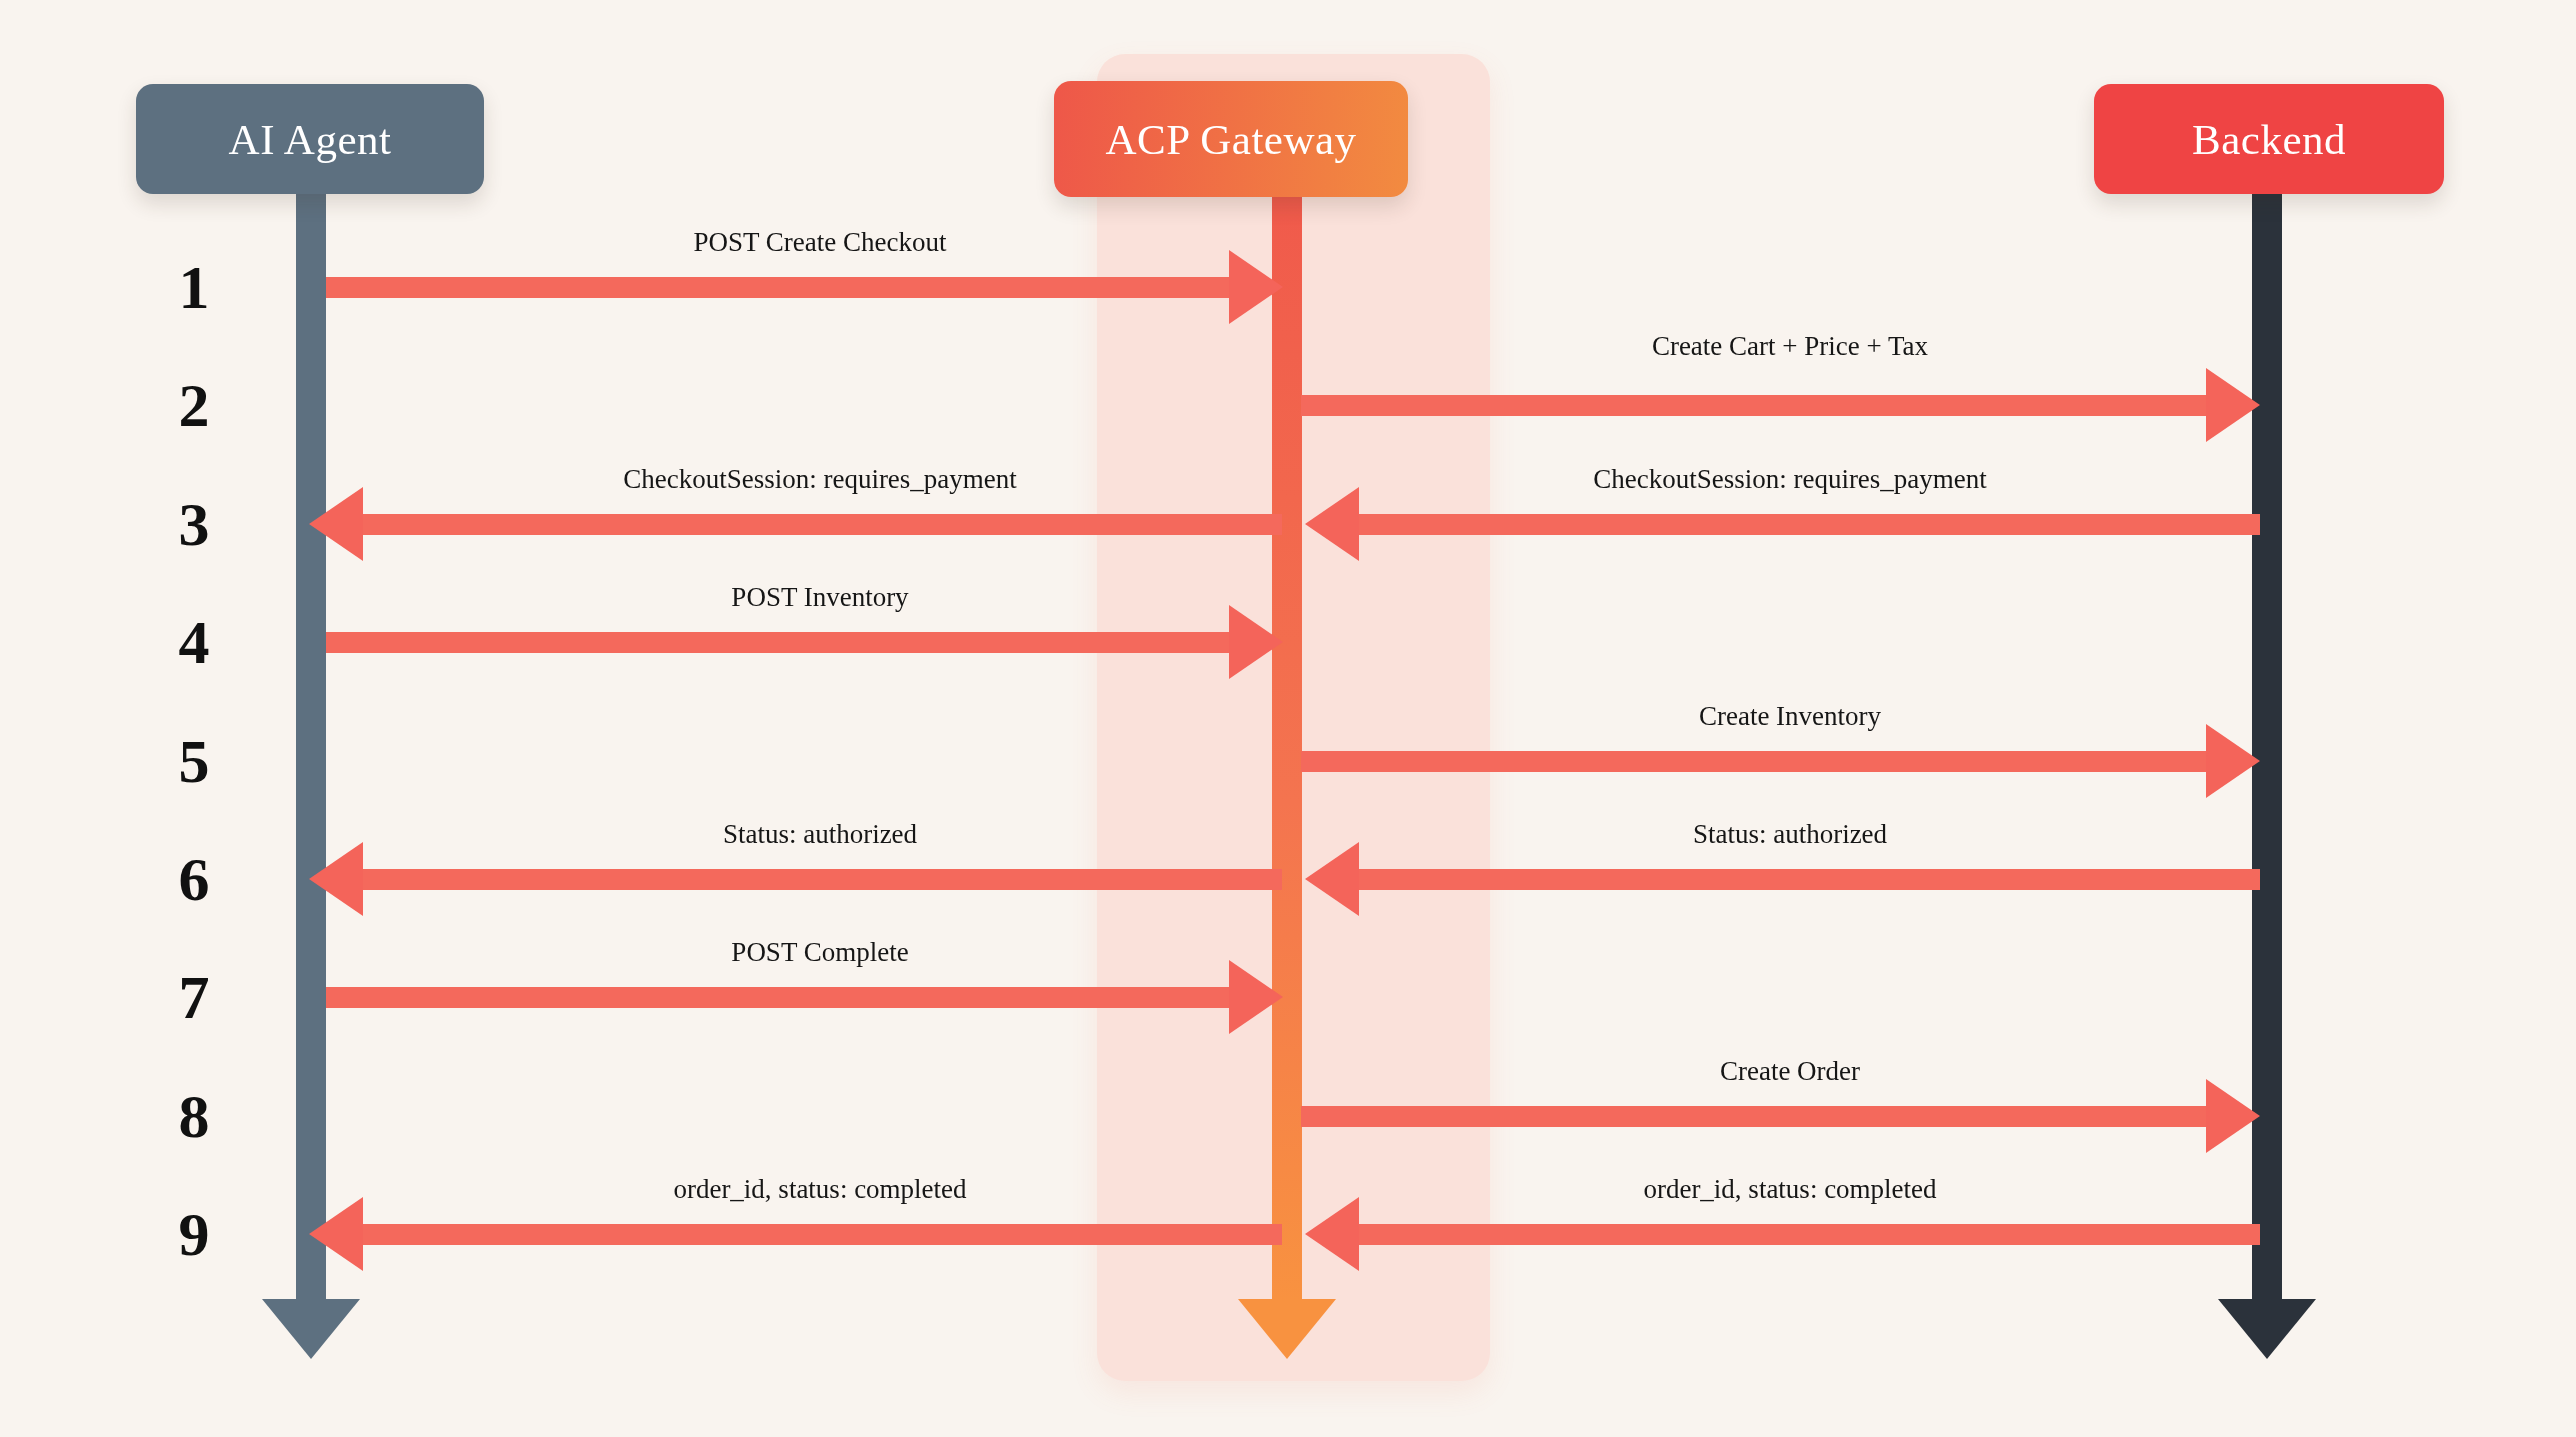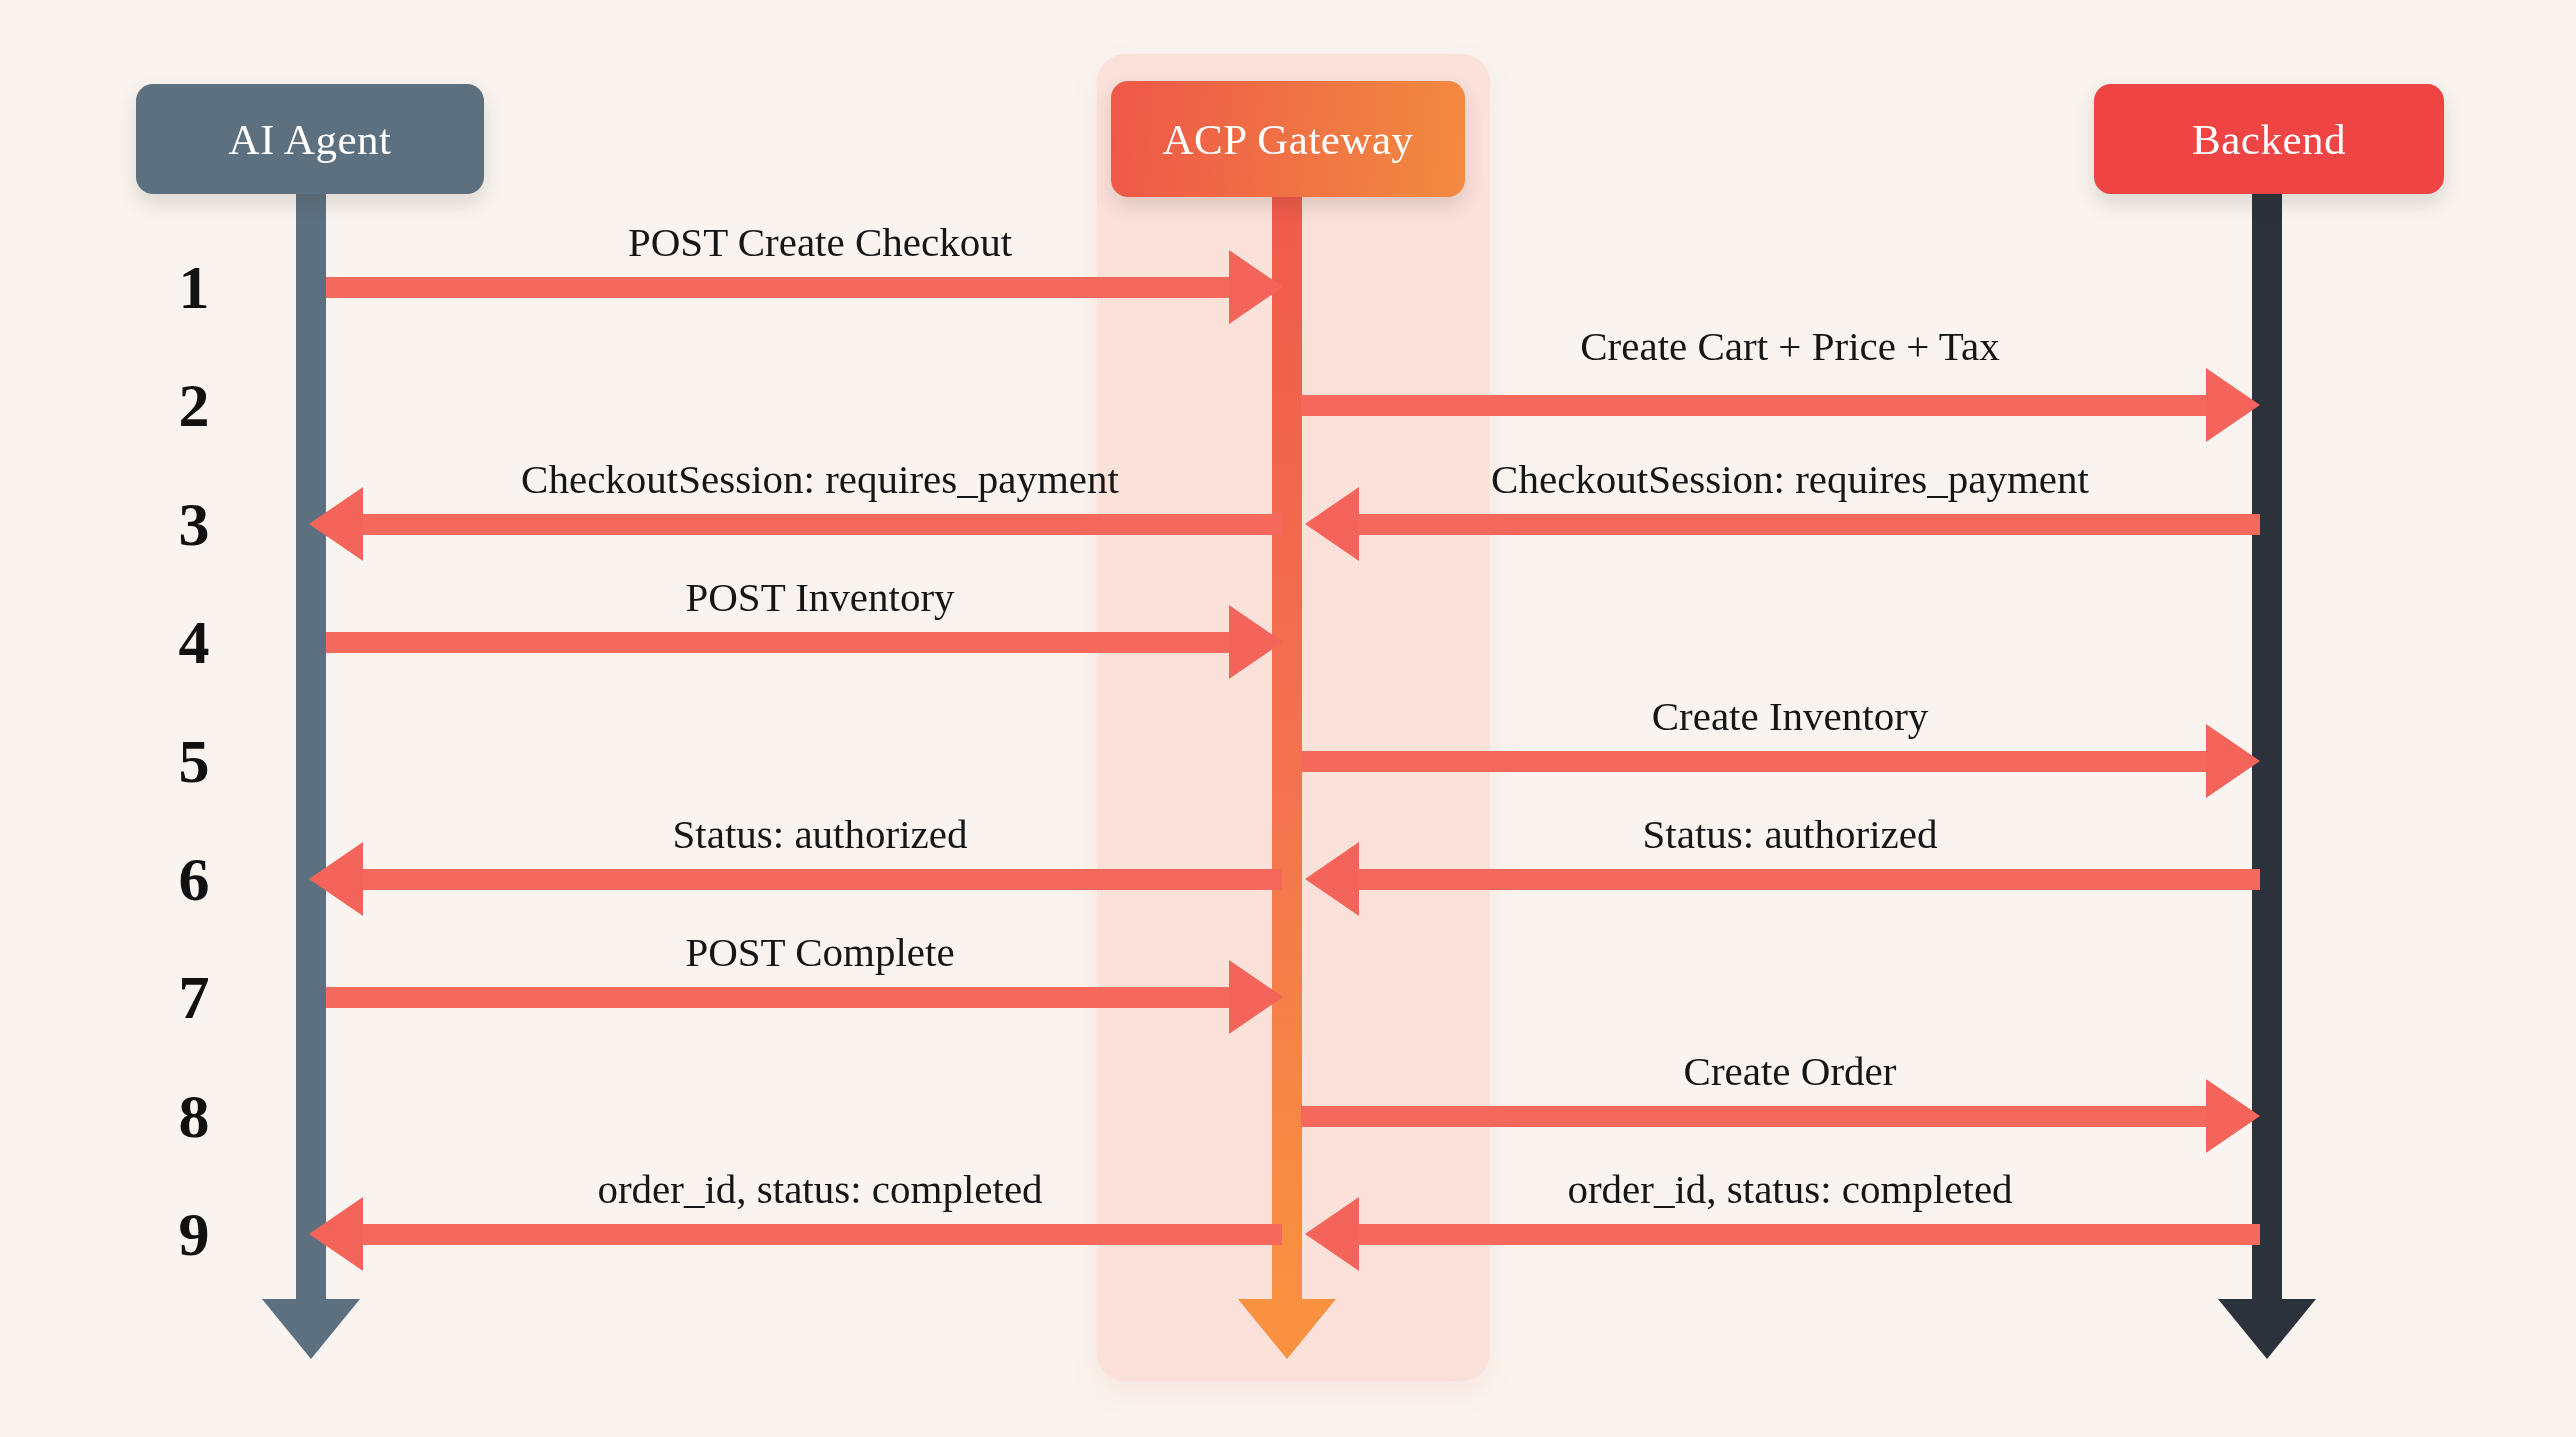--- a/index.html
+++ b/index.html
@@ -23,21 +23,21 @@
     position:absolute;
     height:110px;
     border-radius:17px;
     display:flex;align-items:center;justify-content:center;
     color:#ffffff;
     font-size:43px;
     letter-spacing:0.5px;
     box-shadow:0 9.4px 20.6px rgba(60,40,30,0.14);
   }
   .actor-box.agent{left:136px;top:84px;width:348px;background:#5d7080;}
-  .actor-box.gateway{left:1111px;top:81px;width:354px;height:116px;background:linear-gradient(95deg,#ee5749 0%,#f28b40 100%);}
+  .actor-box.gateway{left:1054px;top:81px;width:354px;height:116px;background:linear-gradient(95deg,#ee5749 0%,#f28b40 100%);}
   .actor-box.backend{left:2094px;top:84px;width:350px;background:#ef4444;}
   
   .lifeline{position:absolute;top:193px;width:30px;height:1108px;}
   .lifeline.agent{left:296px;background:#5d7080;}
   .lifeline.gateway{left:1272px;background:linear-gradient(180deg,#f05a4b 0%,#f4744f 55%,#f89240 100%);}
   .lifeline.backend{left:2252px;background:#2b323b;}
   .lifeline-head{
     position:absolute;top:1299px;width:0;height:0;
     border-left:49px solid transparent;border-right:49px solid transparent;
     border-top:60px solid #000;
@@ -57,21 +57,21 @@
   .arrow.right .shaft{left:0;right:47px;}
   .arrow.left .shaft{left:47px;right:0;}
   .arrow .head{position:absolute;top:0;width:0;height:0;border-top:37px solid transparent;border-bottom:37px solid transparent;}
   .arrow.right .head{right:0;border-left:54px solid #f4645a;}
   .arrow.left .head{left:0;border-right:54px solid #f4645a;}
   
   .msg-label{
     position:absolute;
     transform:translateX(-50%);
     white-space:nowrap;
-    font-size:41px;line-height:45px;
+    font-size:27px;line-height:45px;
     color:#161616;
   }
 </style>
 </head>
 <body>
 
 <div id="canvas">
 
   <div class="lane-band"></div>
 

